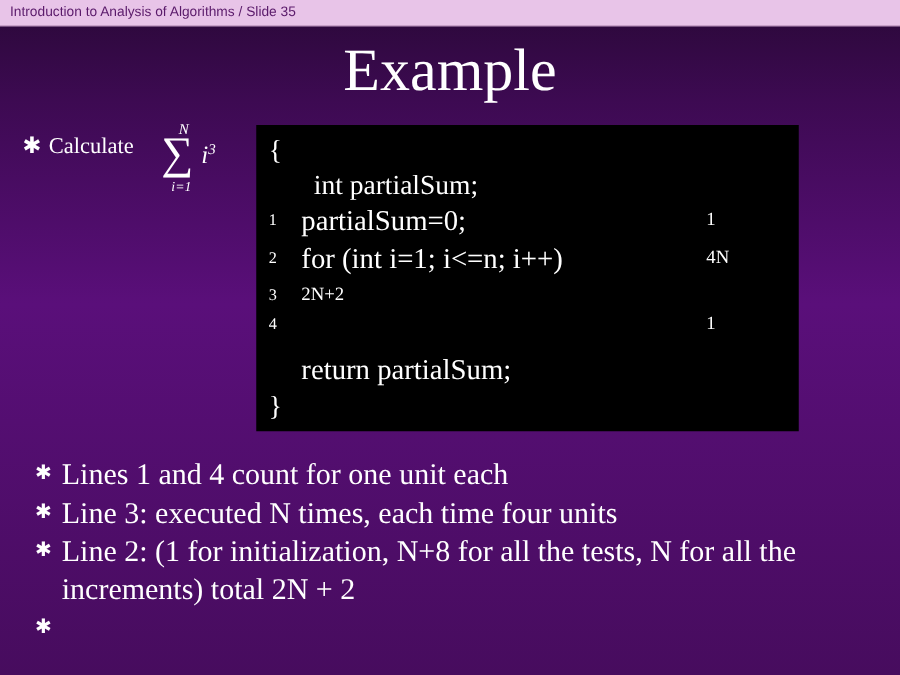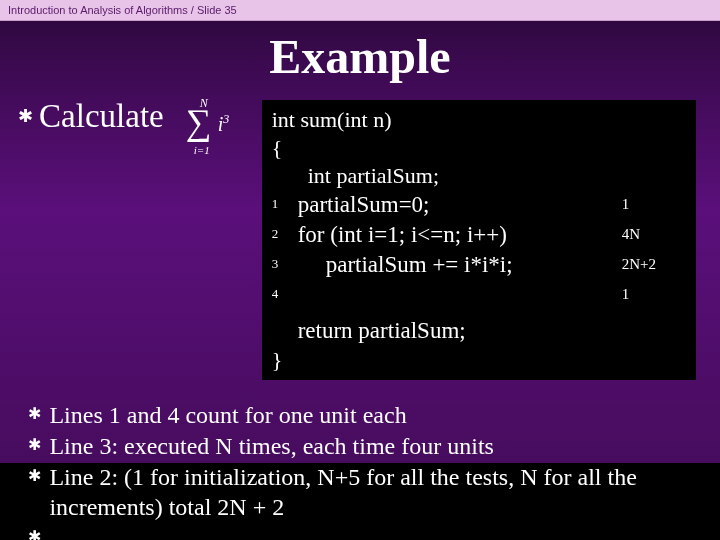--- a/index.html
+++ b/index.html
@@ -6,51 +6,51 @@
     margin: 0;
     padding: 0;
     width: 720px;
     height: 540px;
     overflow: hidden;
     font-family: 'Times New Roman', Times, serif;
     background: #000;
   }
   .slide {
     width: 720px;
-    height: 463px;
+    height: 540px;
     background: linear-gradient(180deg, #2a0838 0%, #3d0a52 15%, #5a0f7a 45%, #470c5e 100%);
     position: relative;
     color: #fff;
   }
   .header-bar {
     background: #e8c4e8;
     color: #5a1a6a;
     font-family: Arial, sans-serif;
     font-size: 11px;
     padding: 4px 8px;
     border-bottom: 1px solid #c8a0c8;
   }
   .title {
     font-size: 48px;
     text-align: center;
     margin: 8px 0 16px 0;
-    font-weight: bold;
+    font-weight: normal;
   }
   .row1 {
     display: flex;
     align-items: flex-start;
     padding: 0 18px;
   }
   .bullet-star {
     font-size: 18px;
     margin-right: 6px;
     line-height: 32px;
   }
   .calc-label {
-    font-size: 33px;
+    font-size: 18px;
     margin-right: 14px;
     line-height: 32px;
   }
   .sigma-wrap {
     position: relative;
     width: 60px;
     height: 58px;
     margin-top: -2px;
   }
   .sigma-n {
@@ -149,38 +149,36 @@
     <span class="calc-label">Calculate</span>
 
     <div class="sigma-wrap">
       <span class="sigma-n">N</span>
       <span class="sigma">∑</span>
       <span class="sigma-i1">i=1</span>
       <span class="sigma-expr"><span>i</span><sup>3</sup></span>
     </div>
 
     <div class="code-block">
-      <div class="code-line">int sum(int n)</div>
       <div class="code-line">{</div>
       <div class="code-line code-indent1">int partialSum;</div>
 
       <div id="code-lines">
           <div class="code-row">
             <div class="code-num">1</div>
             <div class="code-body" style="flex: 1 1 0%;">partialSum=0;</div>
             <div class="cost">1</div>
           </div>
           <div class="code-row">
             <div class="code-num">2</div>
             <div class="code-body" style="flex: 1 1 0%;">for (int i=1; i&lt;=n; i++)</div>
             <div class="cost">4N</div>
           </div>
           <div class="code-row">
             <div class="code-num">3</div>
-            <div class="code-body code-body-indent" style="flex: 1 1 0%;">partialSum += i*i*i;</div>
             <div class="cost">2N+2</div>
           </div>
           <div class="code-row">
             <div class="code-num">4</div>
             <div class="code-body" style="flex: 1 1 0%; margin-top: 36px;">return partialSum;</div>
             <div class="cost">1</div>
           </div>
         </div>
 
       <div class="code-line">}</div>
@@ -191,20 +189,20 @@
       <div class="bullet-line">
         <span class="bullet-star">✱</span>
         <span>Lines 1 and 4 count for one unit each</span>
       </div>
       <div class="bullet-line">
         <span class="bullet-star">✱</span>
         <span>Line 3: executed N times, each time four units</span>
       </div>
       <div class="bullet-line">
         <span class="bullet-star">✱</span>
-        <span>Line 2: (1 for initialization, N+5 for all the tests, N for all the increments) total 2N + 2</span>
+        <span>Line 2: (1 for initialization, N+8 for all the tests, N for all the increments) total 2N + 2</span>
       </div>
       <div class="bullet-line">
         <span class="bullet-star">✱</span>
       </div>
     </div>
 
 </div>
 
 </body></html>

